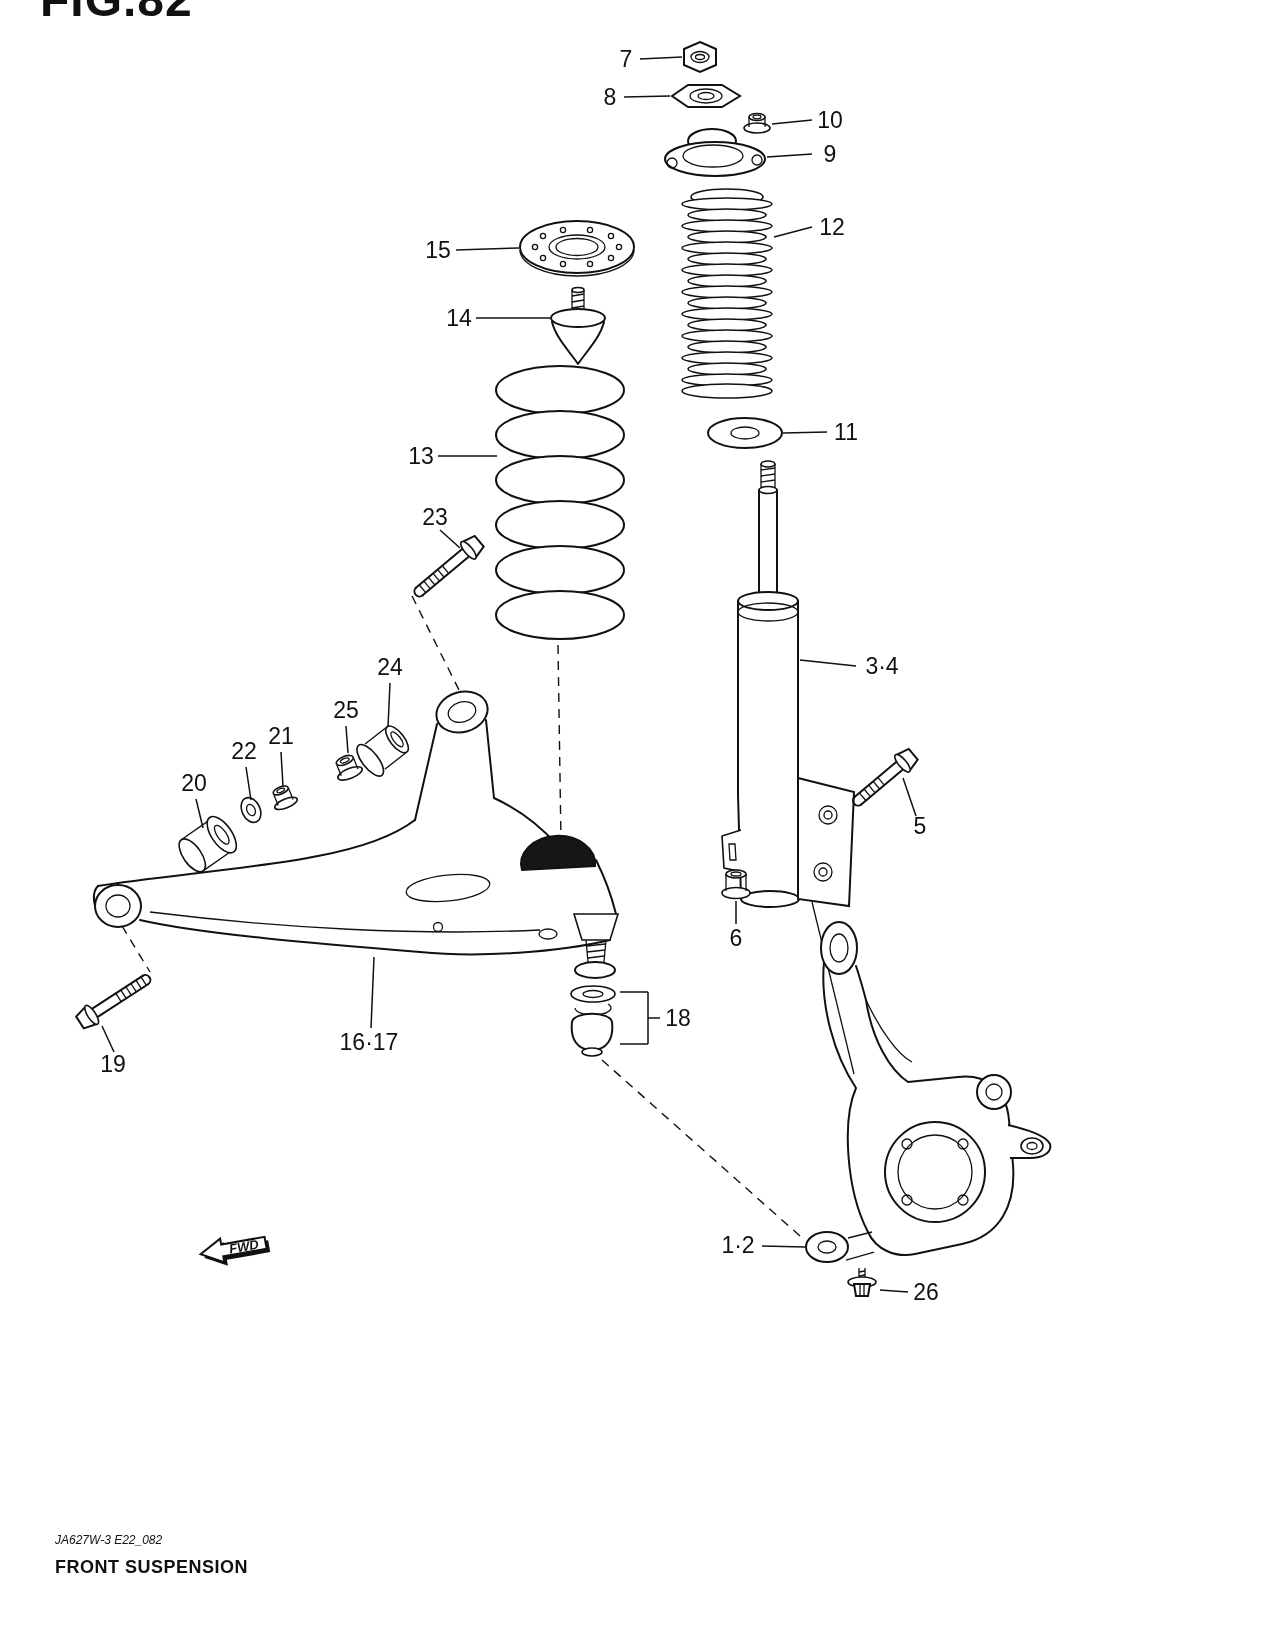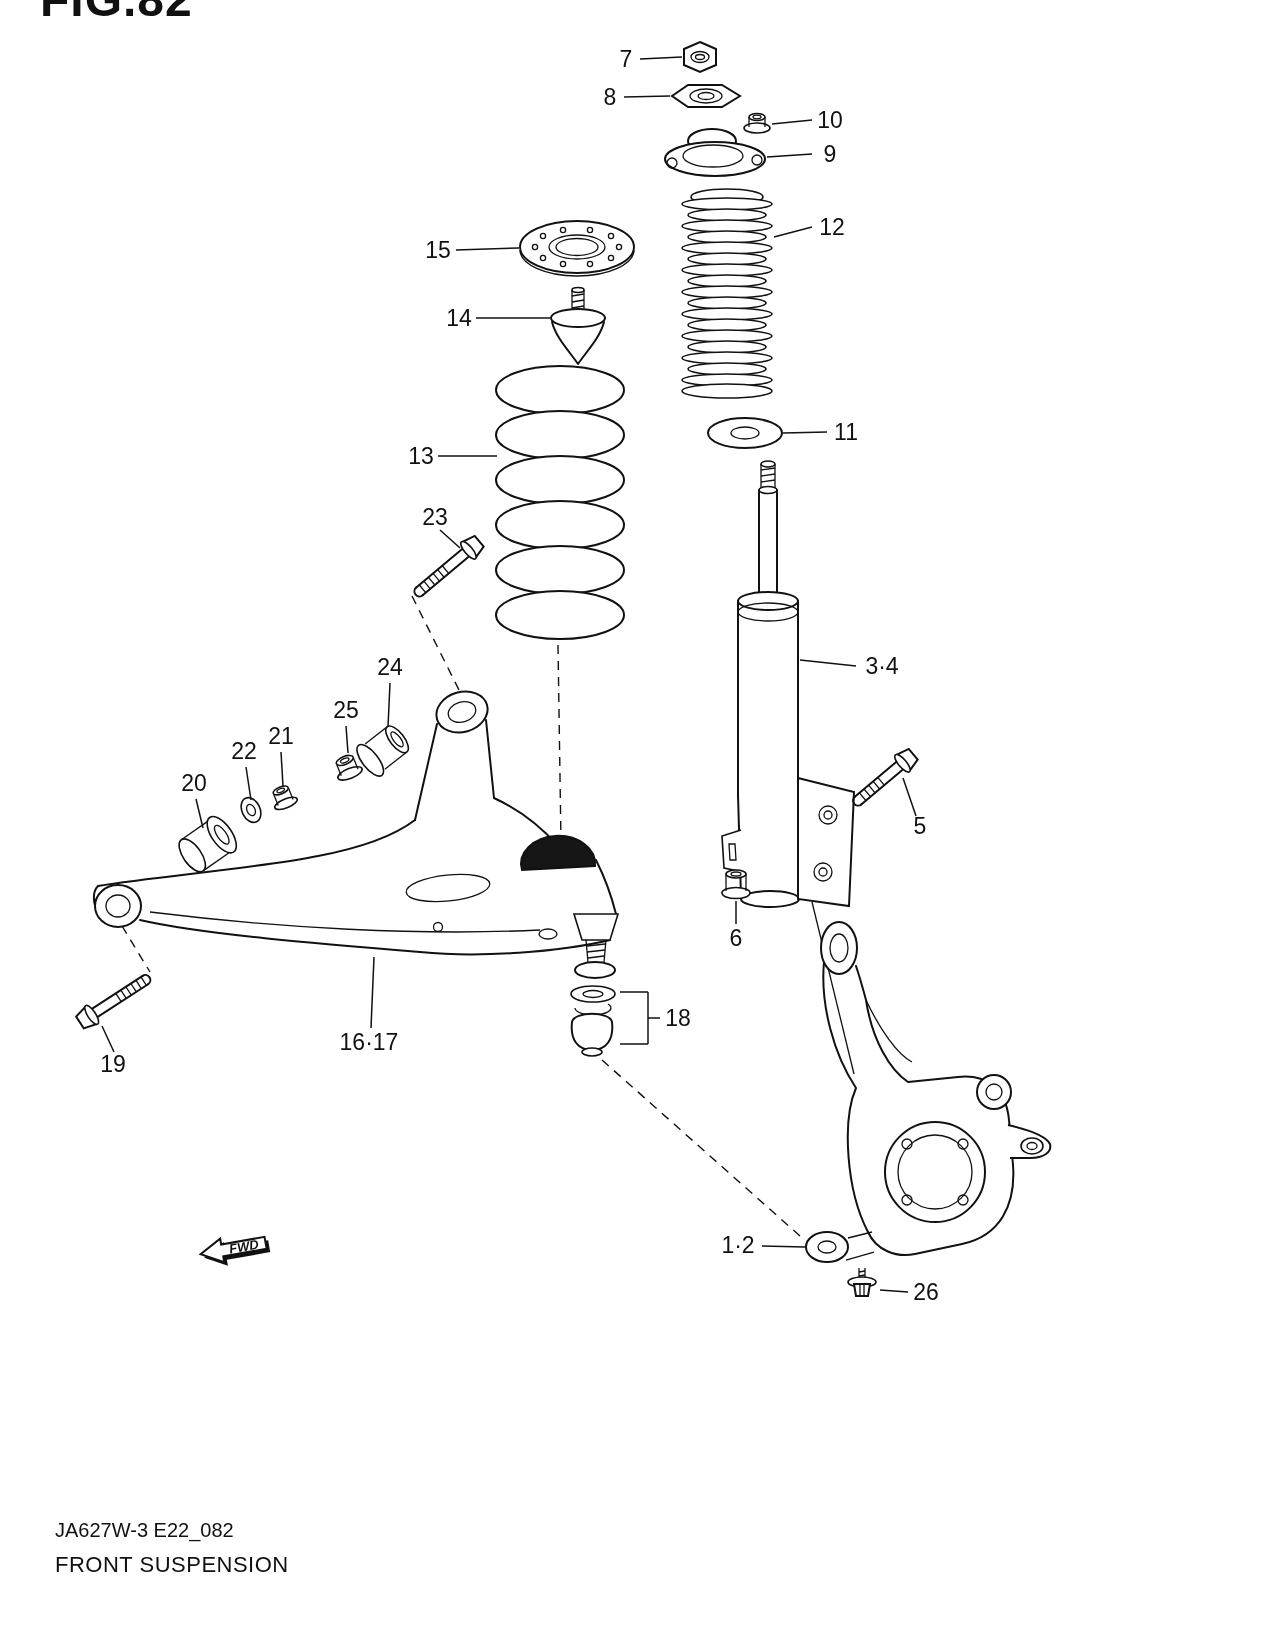--- a/index.html
+++ b/index.html
@@ -1,22 +1,22 @@
 <!DOCTYPE html>
 <html><head>
 <meta charset="utf-8">
 <style>
   html,body{margin:0;padding:0;background:#fff;}
   #page{position:relative;width:1275px;height:1650px;background:#fff;overflow:hidden;
         font-family:"Liberation Sans",sans-serif;color:#111;}
   #fig-title{position:absolute;top:-24px;left:40px;font-size:48px;font-weight:800;
              letter-spacing:1px;line-height:1;color:#111;}
   #footer{position:absolute;left:55px;bottom:72px;font-size:20px;color:#111;}
-  #footer .code{font-size:20px;margin-bottom:10px;}
-  #footer .title{font-size:22px;letter-spacing:0.5px;}
+  #footer .code{font-size:12px;margin-bottom:10px;font-style:italic;}
+  #footer .title{font-size:18px;letter-spacing:0.5px;font-weight:bold;}
   svg{position:absolute;left:0;top:0;}
   .ln{stroke:#111;stroke-width:2;fill:none;stroke-linecap:round;stroke-linejoin:round;}
   .thin{stroke:#111;stroke-width:1.3;fill:none;}
   .wfill{fill:#fff;stroke:#111;stroke-width:2;}
   .wfill-thin{fill:#fff;stroke:#111;stroke-width:1.6;}
   .dash{stroke:#111;stroke-width:1.4;fill:none;stroke-dasharray:9 7;}
   .leader{stroke:#111;stroke-width:1.5;fill:none;}
   .callout{font-family:"Liberation Sans",sans-serif;font-size:23px;fill:#111;}
   .fwdtxt{font-family:"Liberation Sans",sans-serif;font-size:13px;font-weight:bold;
           font-style:italic;fill:#111;}

